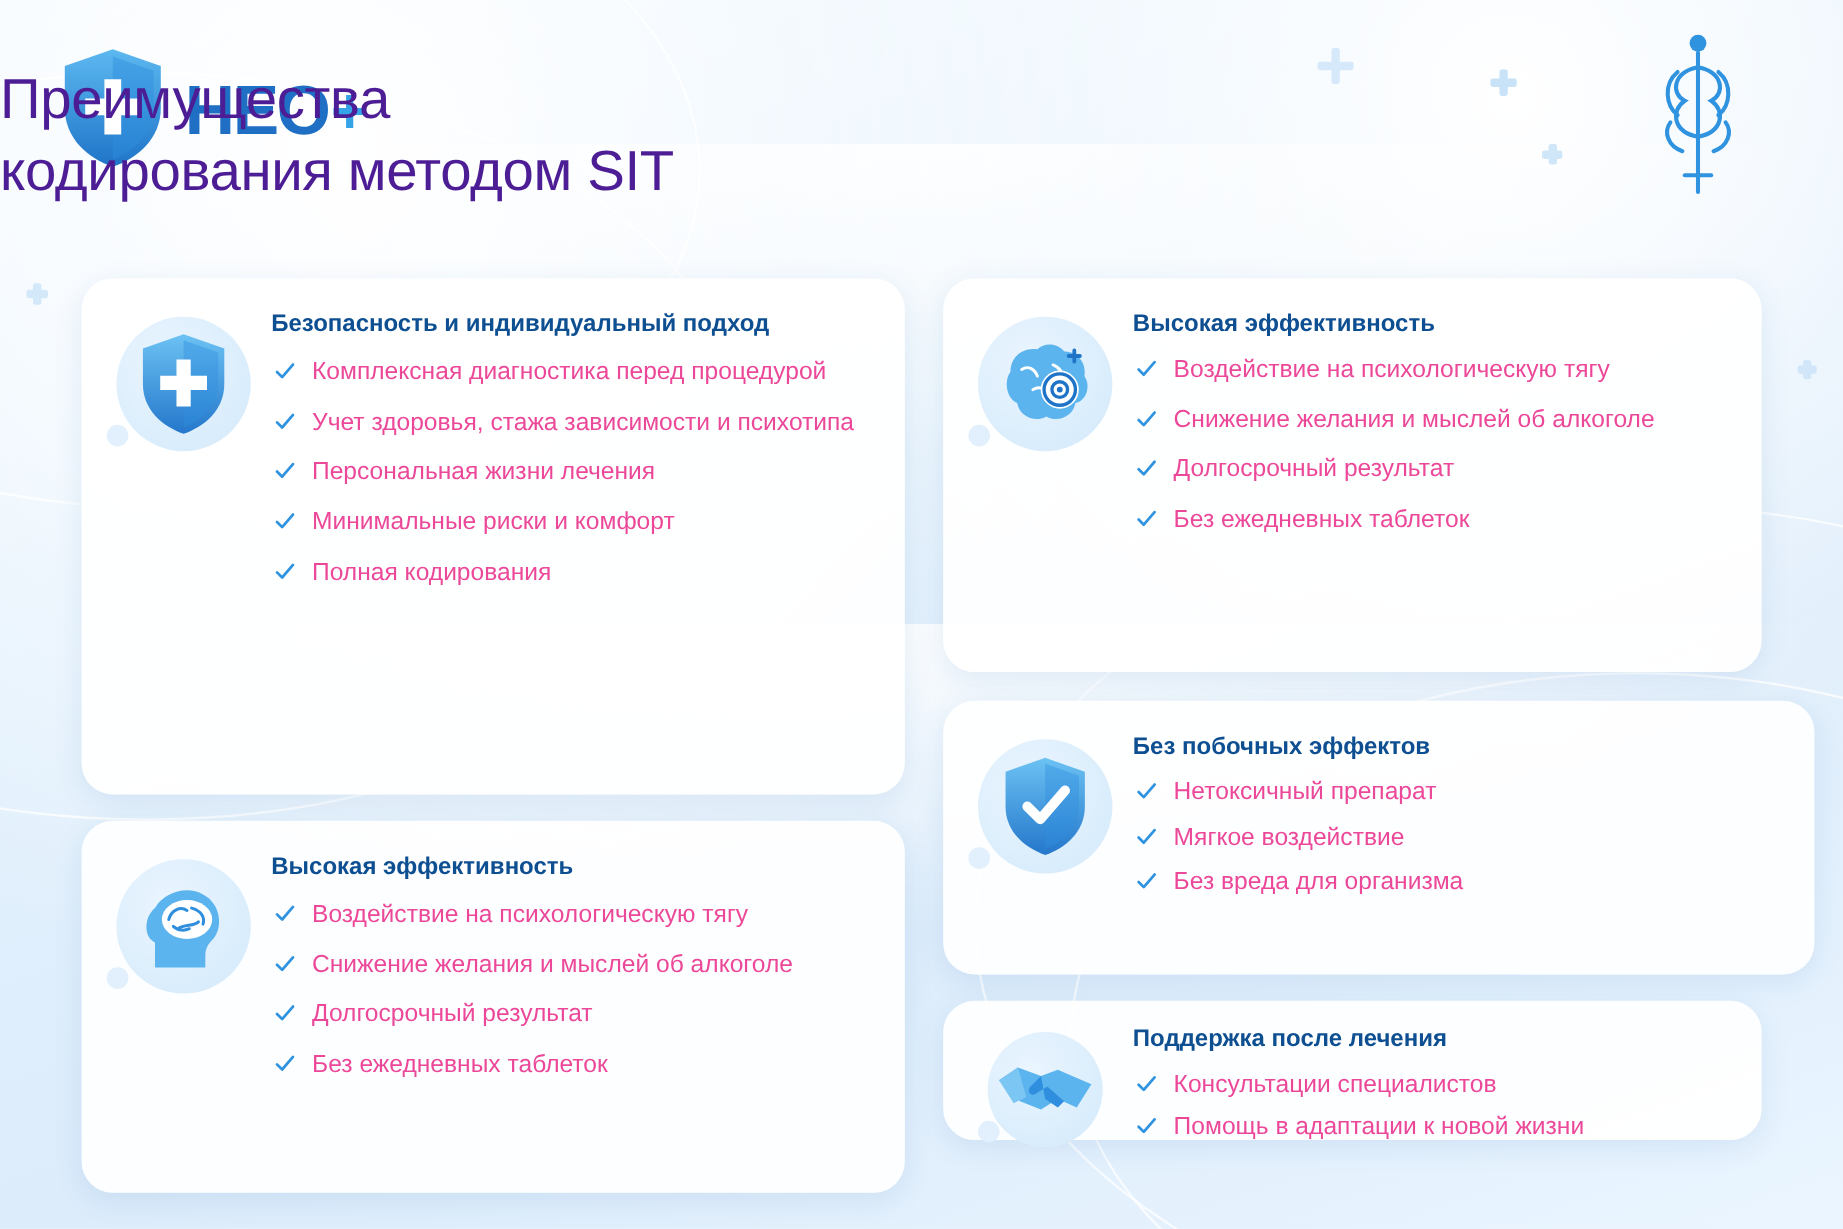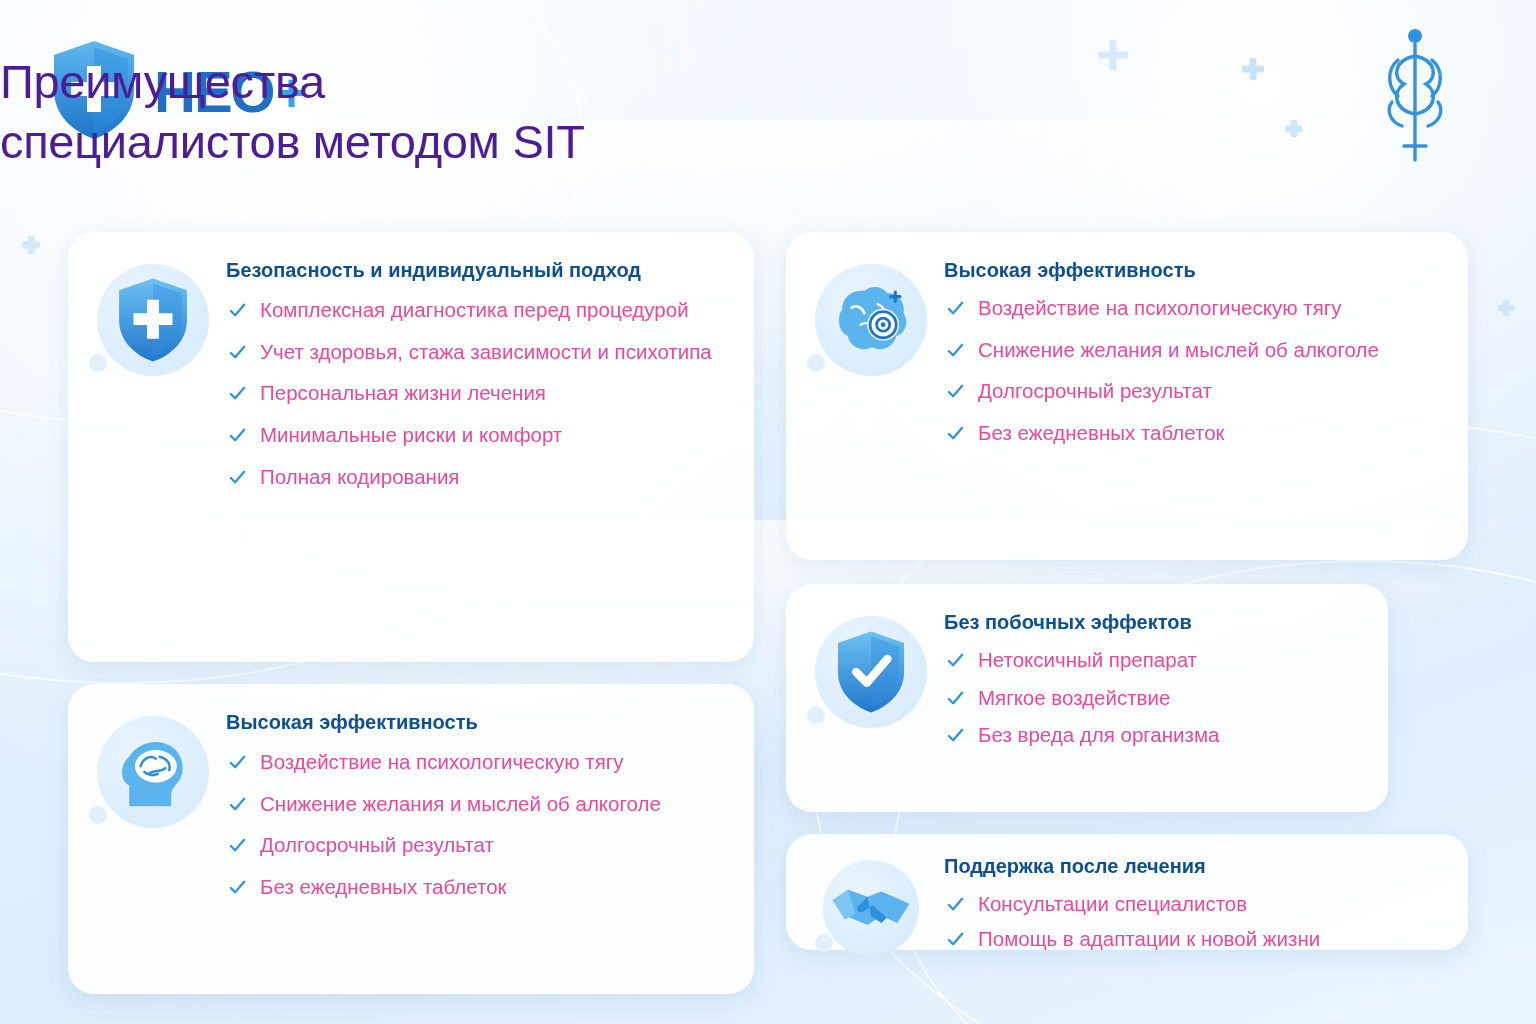--- a/index.html
+++ b/index.html
@@ -162,21 +162,21 @@
     top: 3px;
     width: 19px;
     height: 19px;
     color: #2f93e0;
   }
 
   
   #card-safety      { left: 0;    top: 0;    width: 686px; height: 430px; }
   #card-eff-left    { left: 0;    top: 452px; width: 686px; height: 310px; }
   #card-eff-right   { left: 718px; top: 0;    width: 682px; height: 328px; }
-  #card-side        { left: 718px; top: 352px; width: 602px; height: 228px; }
+  #card-side        { left: 718px; top: 352px; width: 726px; height: 228px; }
   #card-support     { left: 718px; top: 602px; width: 682px; height: 116px; }
 
   #card-eff-right .card-title,
   #card-side .card-title,
   #card-support .card-title { margin-bottom: 12px; }
   #card-side .bullets li,
   #card-support .bullets li { margin-bottom: 11px; font-size: 20.5px; }
   #card-support { padding-top: 20px; }
   #card-support .bullets li { margin-bottom: 8px; }
 
@@ -236,21 +236,21 @@
       </svg>
     </span>
     <span class="logo-text">
       <span>HEO</span>
         <span class="logo-plus">+</span>
     </span>
   </div>
 
   <div class="title">
     <div>Преимущества</div>
-    <div>специалистов методом SIT</div>
+    <div>кодирования методом SIT</div>
   </div>
 
   <span class="caduceus">
     <svg width="70" height="140" viewBox="0 0 70 140">
       <g stroke="#2f93e0" stroke-width="3.4" fill="none" stroke-linecap="round">
         <circle cx="35" cy="10" r="7" fill="#2f93e0" stroke="none"></circle>
         <line x1="35" y1="18" x2="35" y2="134"></line>
         <path d="M35 30 C14 34 12 52 24 58 C12 66 14 84 35 88"></path>
         <path d="M35 30 C56 34 58 52 46 58 C58 66 56 84 35 88"></path>
         <path d="M18 34 C6 44 8 62 18 70"></path>

